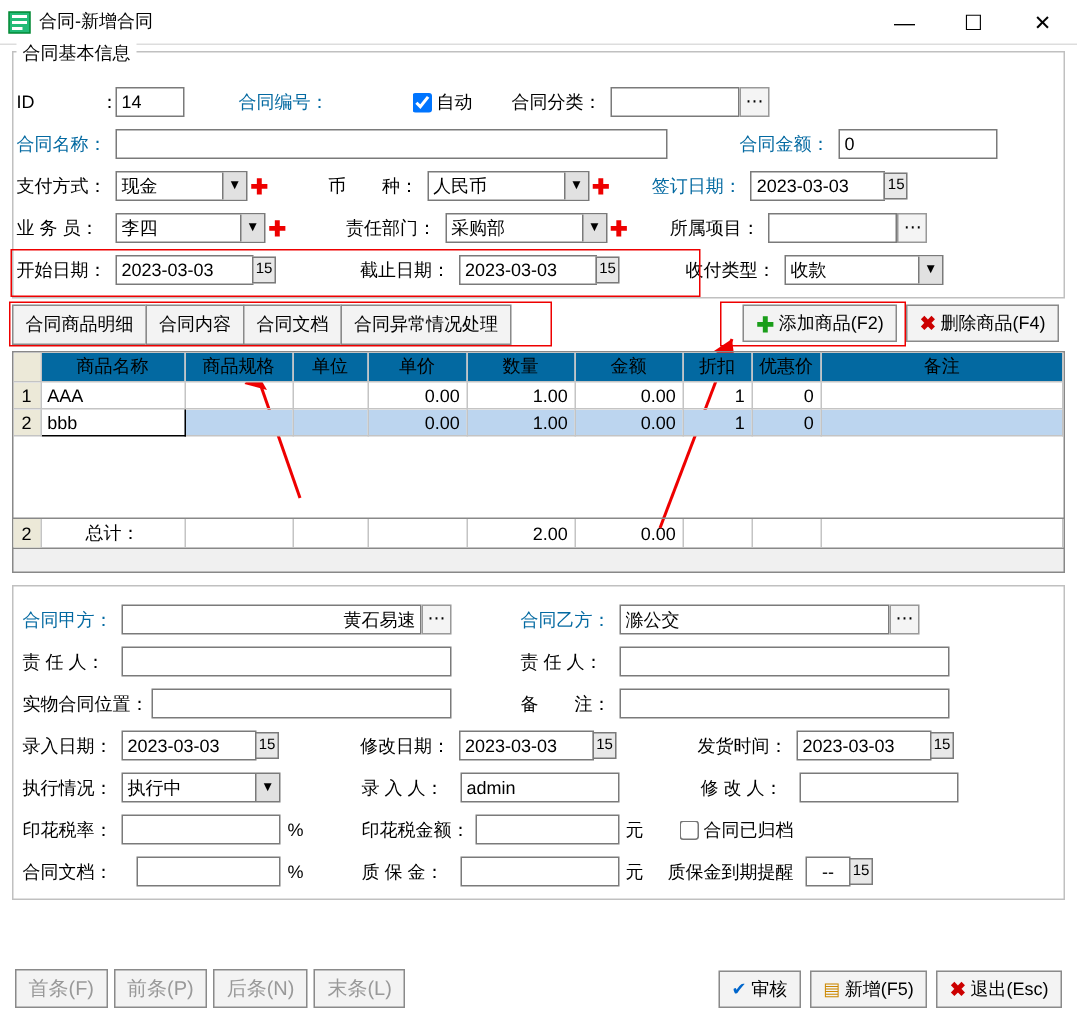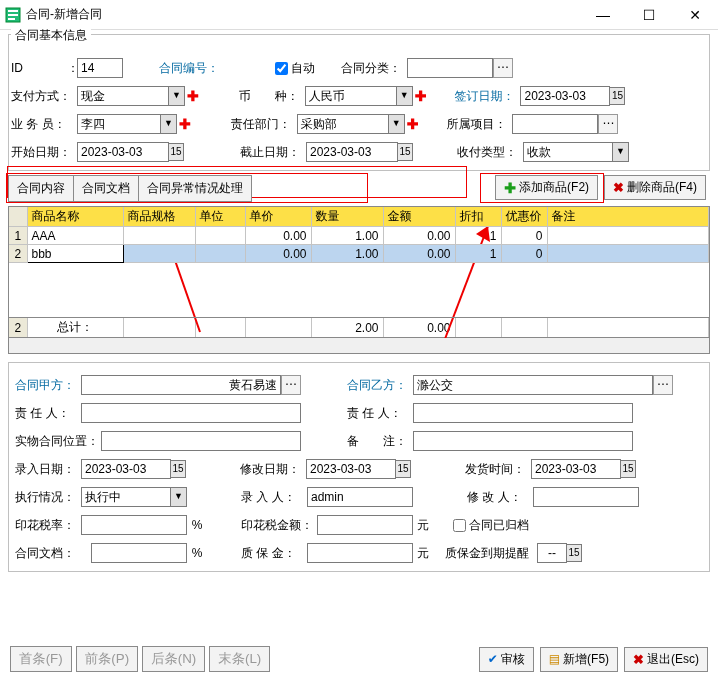--- a/index.html
+++ b/index.html
@@ -23,21 +23,21 @@
 .tabbar { display: flex; margin: 4px 0 0 8px; }
 .tabbtn { border: 1px solid #8a8a8a; padding: 4px 8px; background: #f3f3f3; margin-right: -1px; font-size: 12px; }
 .redbox { position: absolute; border: 1px solid #e00; pointer-events: none; }
 .toprightbtns { position: absolute; right: 12px; display: flex; gap: 6px; }
 .btn { border: 1px solid #8a8a8a; background: #f3f3f3; padding: 3px 8px; display: inline-flex; align-items: center; gap: 3px; font-size: 12px; }
 .plus-green { color: #1a9e1a; font-weight: bold; font-size: 14px; }
 .x-red { color: #c00; font-weight: bold; font-size: 13px; }
 .grid { border: 1px solid #888; margin: 0 8px; height: 112px; overflow: hidden; position: relative; }
 .grid table { border-collapse: collapse; width: 100%; }
 .grid th, .grid td { border-right: 1px solid #c4c4c4; border-bottom: 1px solid #c4c4c4; padding: 1px 4px; height: 18px; text-align: left; font-weight: normal; font-size: 12px; overflow: hidden; }
-.grid th { background: #fde047; }
+.grid th { background: #0369a1; text-align: center; }
 .grid td.num { text-align: right; }
 .grid .rowhead { background: #ece9d8; width: 18px; text-align: center; }
 .grid .sel { background: #bcd5ef; }
 .totalrow { border:1px solid #888; border-top:0; margin:0 8px; background:#fff; }
 .totalrow table { border-collapse: collapse; width: 100%; }
 .totalrow td { border-right:1px solid #c4c4c4; height:18px; padding:1px 4px; font-size:12px; }
 .scroll-h { height:16px; margin:0 8px; border:1px solid #888; border-top:0; background:#f0f0f0; position:relative; }
 .disabled { background:#f0f0f0; }
 .section-lower { border:1px solid #c0c0c0; margin:8px; padding:6px 6px; }
 .bottom-bar { position:absolute; bottom:8px; right:10px; left:10px; display:flex; align-items:center; }
@@ -75,24 +75,31 @@
     <label class="check">
         <input type="checkbox" checked="" style="">
         <span>自动</span>
       </label>
     <span style="width:26px"></span>
     <span class="lbl" style="width:66px">合同分类：</span>
     <input type="text" style="width: 86px;">
     <span class="dots-btn">⋯</span>
   </div>
 
+  <div class="row">
+    <span class="lbl blue" style="width:66px">合同名称：</span>
+    <input type="text" style="width: 368px;">
+    <span style="width:48px"></span>
+    <span class="lbl blue" style="width:66px">合同金额：</span>
+    <input type="text" style="width: 106px;" value="0">
+  </div>
 
   <div class="row">
     <span class="lbl" style="width:66px">支付方式：</span>
-    <span class="combo"><input type="text" style="width: 108px;" value="现金"><span class="arrow">▼</span></span>
+    <span class="combo"><input type="text" style="width: 88px;" value="现金"><span class="arrow">▼</span></span>
     <span class="plus-red">✚</span>
     <span style="width:40px"></span>
     <span class="lbl" style="width:66px">币  种：</span>
     <span class="combo"><input type="text" style="width: 108px;" value="人民币"><span class="arrow">▼</span></span>
     <span class="plus-red">✚</span>
     <span style="width:28px"></span>
     <span class="lbl blue" style="width:66px">签订日期：</span>
     <input type="text" style="width: 90px;" value="2023-03-03">
       <span class="dateico">15</span>
   </div>
@@ -122,20 +129,21 @@
     <span style="width:44px"></span>
     <span class="lbl" style="width:66px">收付类型：</span>
     <span class="combo"><input type="text" style="width: 106px;" value="收款"><span class="arrow">▼</span></span>
   </div>
 </div>
 
 <div class="redbox" style="left:7px; top:166px; width:460px; height:32px;"></div>
 
 <div style="position:relative">
   <div class="tabbar">
+    <button class="tabbtn">合同商品明细</button>
     <button class="tabbtn">合同内容</button>
     <button class="tabbtn">合同文档</button>
     <button class="tabbtn">合同异常情况处理</button>
   </div>
   <div class="redbox" style="left:6px; top:-2px; width:362px; height:30px;"></div>
   <div class="toprightbtns" style="top:0;">
     <button class="btn">
         <span class="plus-green">✚</span>
         <span>添加商品(F2)</span>
       </button>
@@ -219,21 +227,21 @@
 <div class="scroll-h"></div>
 
 <div class="section-lower">
 
   <div class="row">
     <span class="lbl blue" style="width:66px">合同甲方：</span>
     <input type="text" style="width: 200px; text-align: right;" value="黄石易速">
     <span class="dots-btn">⋯</span>
     <span style="width:46px"></span>
     <span class="lbl blue" style="width:66px">合同乙方：</span>
-    <input type="text" style="width: 240px;" value="滁公交">
+    <input type="text" style="width: 180px;" value="滁公交">
     <span class="dots-btn">⋯</span>
   </div>
 
   <div class="row">
     <span class="lbl" style="width:66px">责 任 人：</span>
     <input type="text" style="width: 220px;">
     <span style="width:46px"></span>
     <span class="lbl" style="width:66px">责 任 人：</span>
     <input type="text" style="width: 220px;">
   </div>

